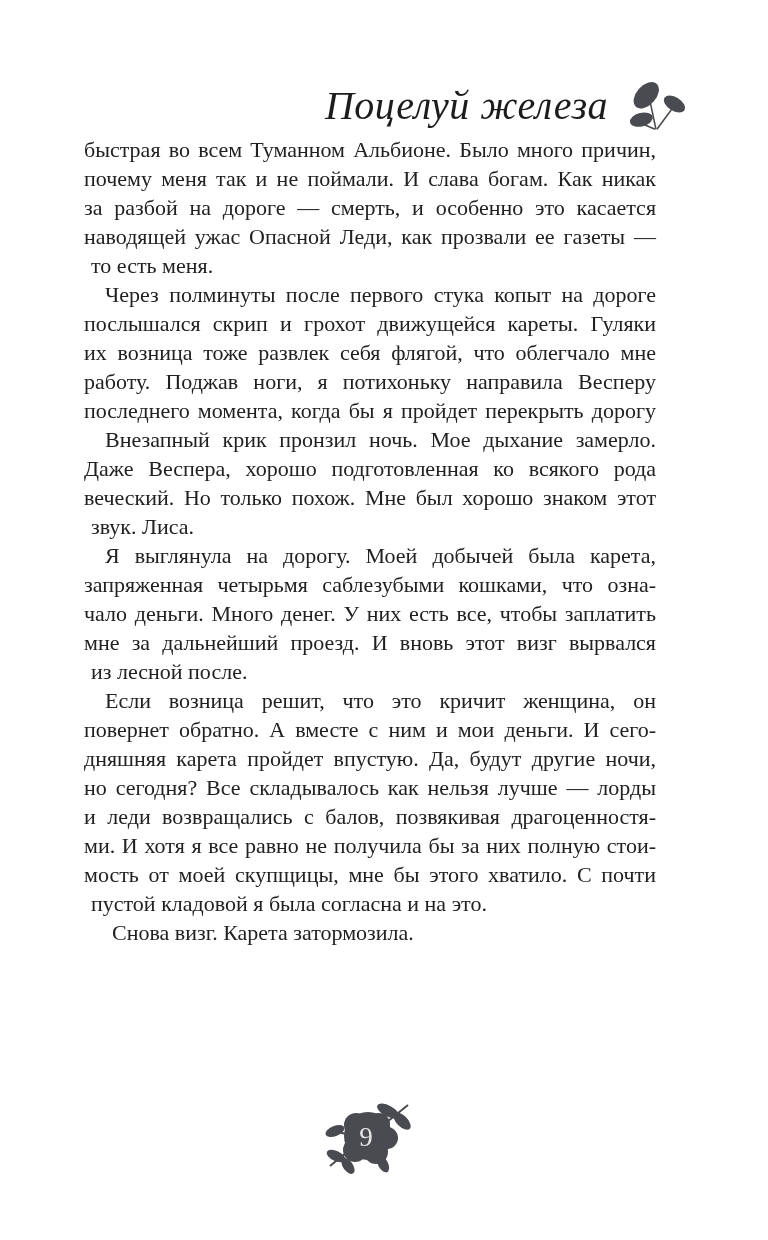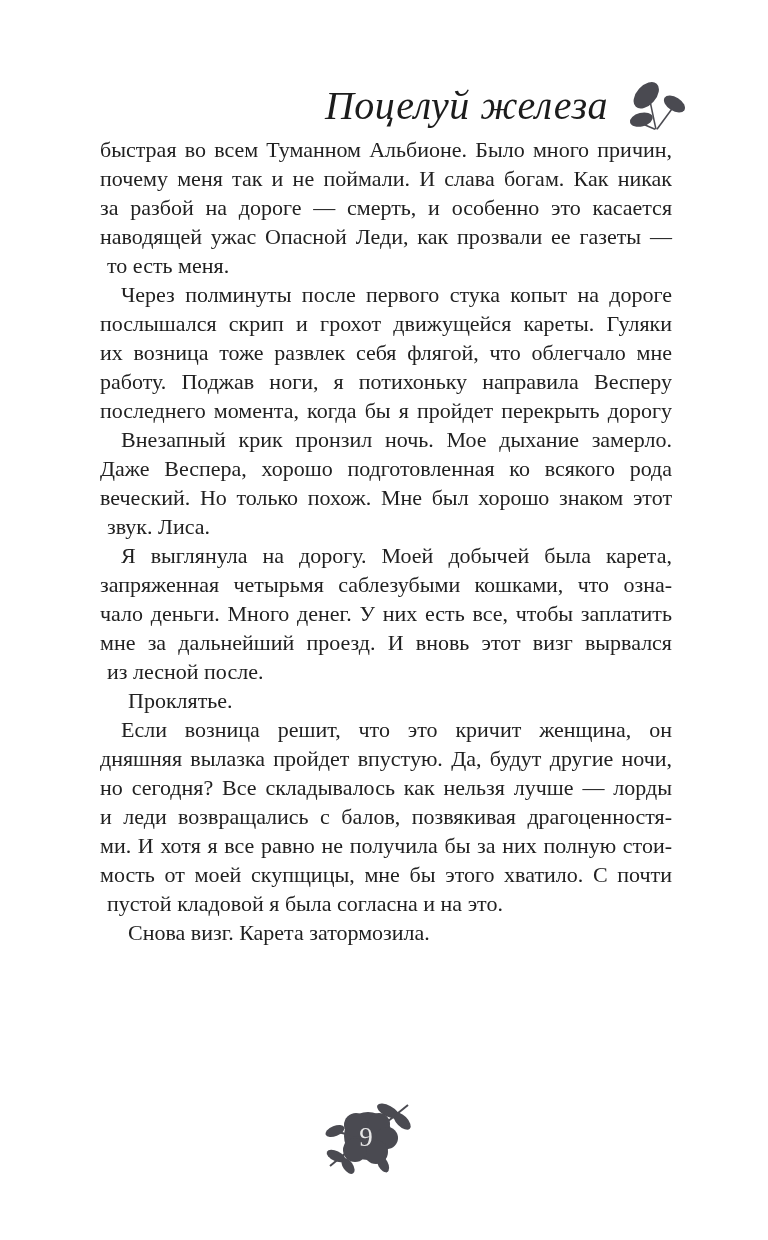--- a/index.html
+++ b/index.html
@@ -11,21 +11,21 @@
   .running-head {
     position: absolute; top: 80px; left: 84px; width: 606px;
     display: flex; align-items: center; justify-content: flex-end; gap: 12px;
   }
   .running-head .title {
     font-style: italic; font-size: 40px; line-height: 36px;
     color: #1c1c1c; letter-spacing: 0.5px; white-space: nowrap;
   }
   .leaf-svg { width: 70px; height: 52px; display: block; }
   .text-block {
-    position: absolute; top: 135px; left: 100px; width: 572px;
+    position: absolute; top: 135px; left: 84px; width: 572px;
     font-size: 22px; line-height: 29px; color: #212121;
   }
   .line { text-align: justify; text-align-last: justify; white-space: nowrap; }
   .line.last { text-align: left; text-align-last: left; margin-left: 7px; }
   .line.indent { text-indent: 21px; }
   .page-ornament {
     position: absolute; top: 1100px; left: 324px; width: 92px; height: 76px;
   }
   .page-ornament svg { width: 92px; height: 76px; display: block; }
   .page-number {
@@ -68,23 +68,23 @@
     <div class="line">последнего момента, когда бы я пройдет перекрыть дорогу</div>
     <div class="line indent">Внезапный крик пронзил ночь. Мое дыхание замерло.</div>
     <div class="line">Даже Веспера, хорошо подготовленная ко всякого рода</div>
     <div class="line">веческий. Но только похож. Мне был хорошо знаком этот</div>
     <div class="line last">звук. Лиса.</div>
     <div class="line indent">Я выглянула на дорогу. Моей добычей была карета,</div>
     <div class="line">запряженная четырьмя саблезубыми кошками, что озна-</div>
     <div class="line">чало деньги. Много денег. У них есть все, чтобы заплатить</div>
     <div class="line">мне за дальнейший проезд. И вновь этот визг вырвался</div>
     <div class="line last">из лесной после.</div>
-    <div class="line last indent">Проклятье.</div>
     <div class="line indent">Если возница решит, что это кричит женщина, он</div>
-    <div class="line">дняшняя вылазка пройдет впустую. Да, будут другие ночи,</div>
+    <div class="line">повернет обратно. А вместе с ним и мои деньги. И сего-</div>
+    <div class="line">дняшняя карета пройдет впустую. Да, будут другие ночи,</div>
     <div class="line">но сегодня? Все складывалось как нельзя лучше — лорды</div>
     <div class="line">и леди возвращались с балов, позвякивая драгоценностя-</div>
     <div class="line">ми. И хотя я все равно не получила бы за них полную стои-</div>
     <div class="line">мость от моей скупщицы, мне бы этого хватило. С почти</div>
     <div class="line last">пустой кладовой я была согласна и на это.</div>
     <div class="line last indent">Снова визг. Карета затормозила.</div>
   </div>
 
 <div class="page-ornament">
   <span>

